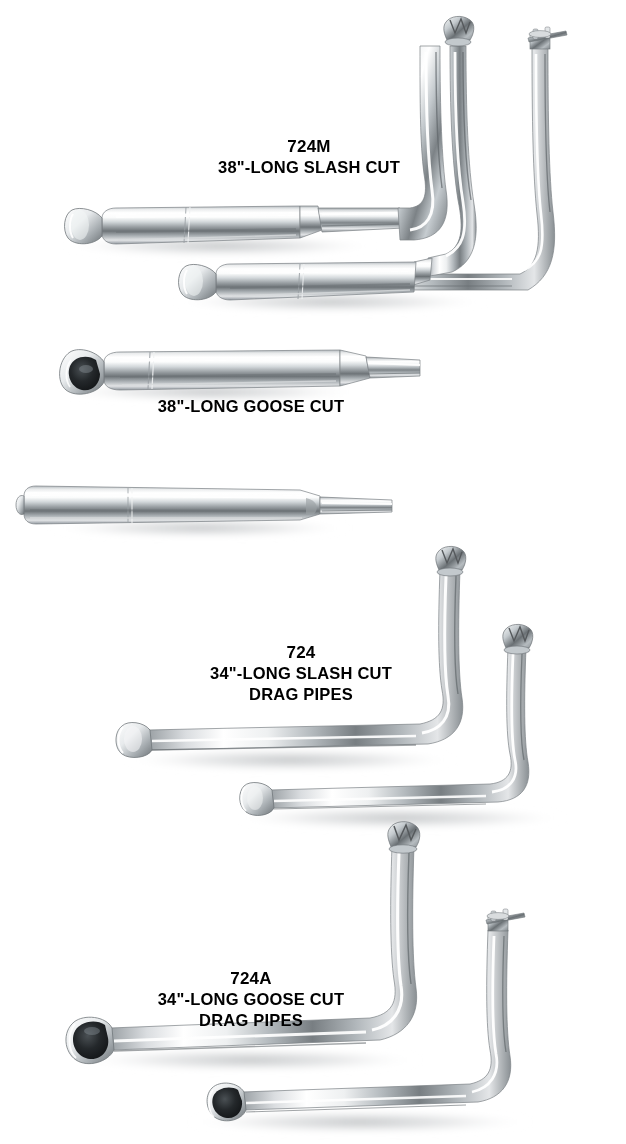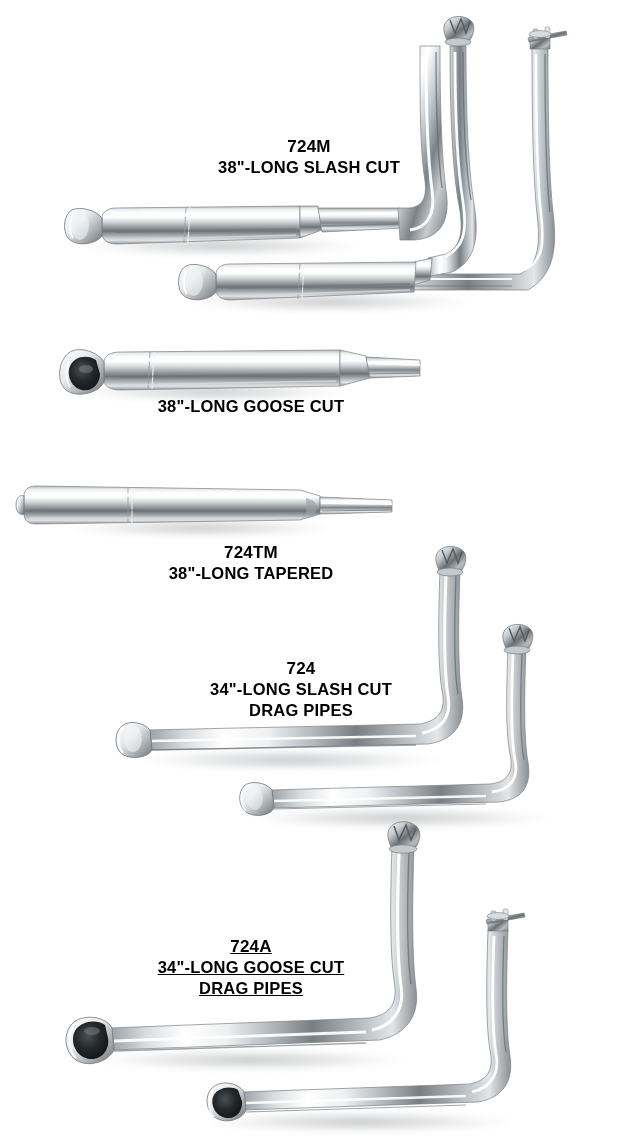--- a/index.html
+++ b/index.html
@@ -40,22 +40,22 @@
     display: block;
     font-size: 17px;
   }
   .caption .desc {
     display: block;
   }
   
   #cap-724M  { left: 168px; top: 136px;  width: 282px; }
   #cap-724GM { left: 106px; top: 396px;  width: 290px; }
   #cap-724TM { left: 106px; top: 542px;  width: 290px; }
-  #cap-724   { left: 156px; top: 658px;  width: 290px; }
-  #cap-724A  { left: 106px; top: 936px;  width: 290px; text-decoration: underline; }
+  #cap-724   { left: 156px; top: 642px;  width: 290px; }
+  #cap-724A  { left: 106px; top: 968px;  width: 290px; }
 </style>
 </head>
 <body>
 
 <div id="catalog">
 
   <svg id="art" viewBox="0 0 626 1144" xmlns="http://www.w3.org/2000/svg">
     <defs>
 
       <linearGradient id="chromeH" x1="0" y1="0" x2="0" y2="1">
@@ -452,24 +452,20 @@
 
   <div class="caption" id="cap-724M">
     <span class="code">724M</span>
     <span class="desc">38"-LONG SLASH CUT</span>
   </div>
 
   <div class="caption" id="cap-724GM">
     <span class="desc">38"-LONG GOOSE CUT</span>
   </div>
 
-  <div class="caption" id="cap-724TM">
-    <span class="code">724TM</span>
-    <span class="desc">38"-LONG TAPERED</span>
-  </div>
 
   <div class="caption" id="cap-724">
     <span class="code">724</span>
     <span class="desc">34"-LONG SLASH CUT</span>
     <span class="desc">DRAG PIPES</span>
   </div>
 
   <div class="caption" id="cap-724A">
     <span class="code">724A</span>
     <span class="desc">34"-LONG GOOSE CUT</span>

